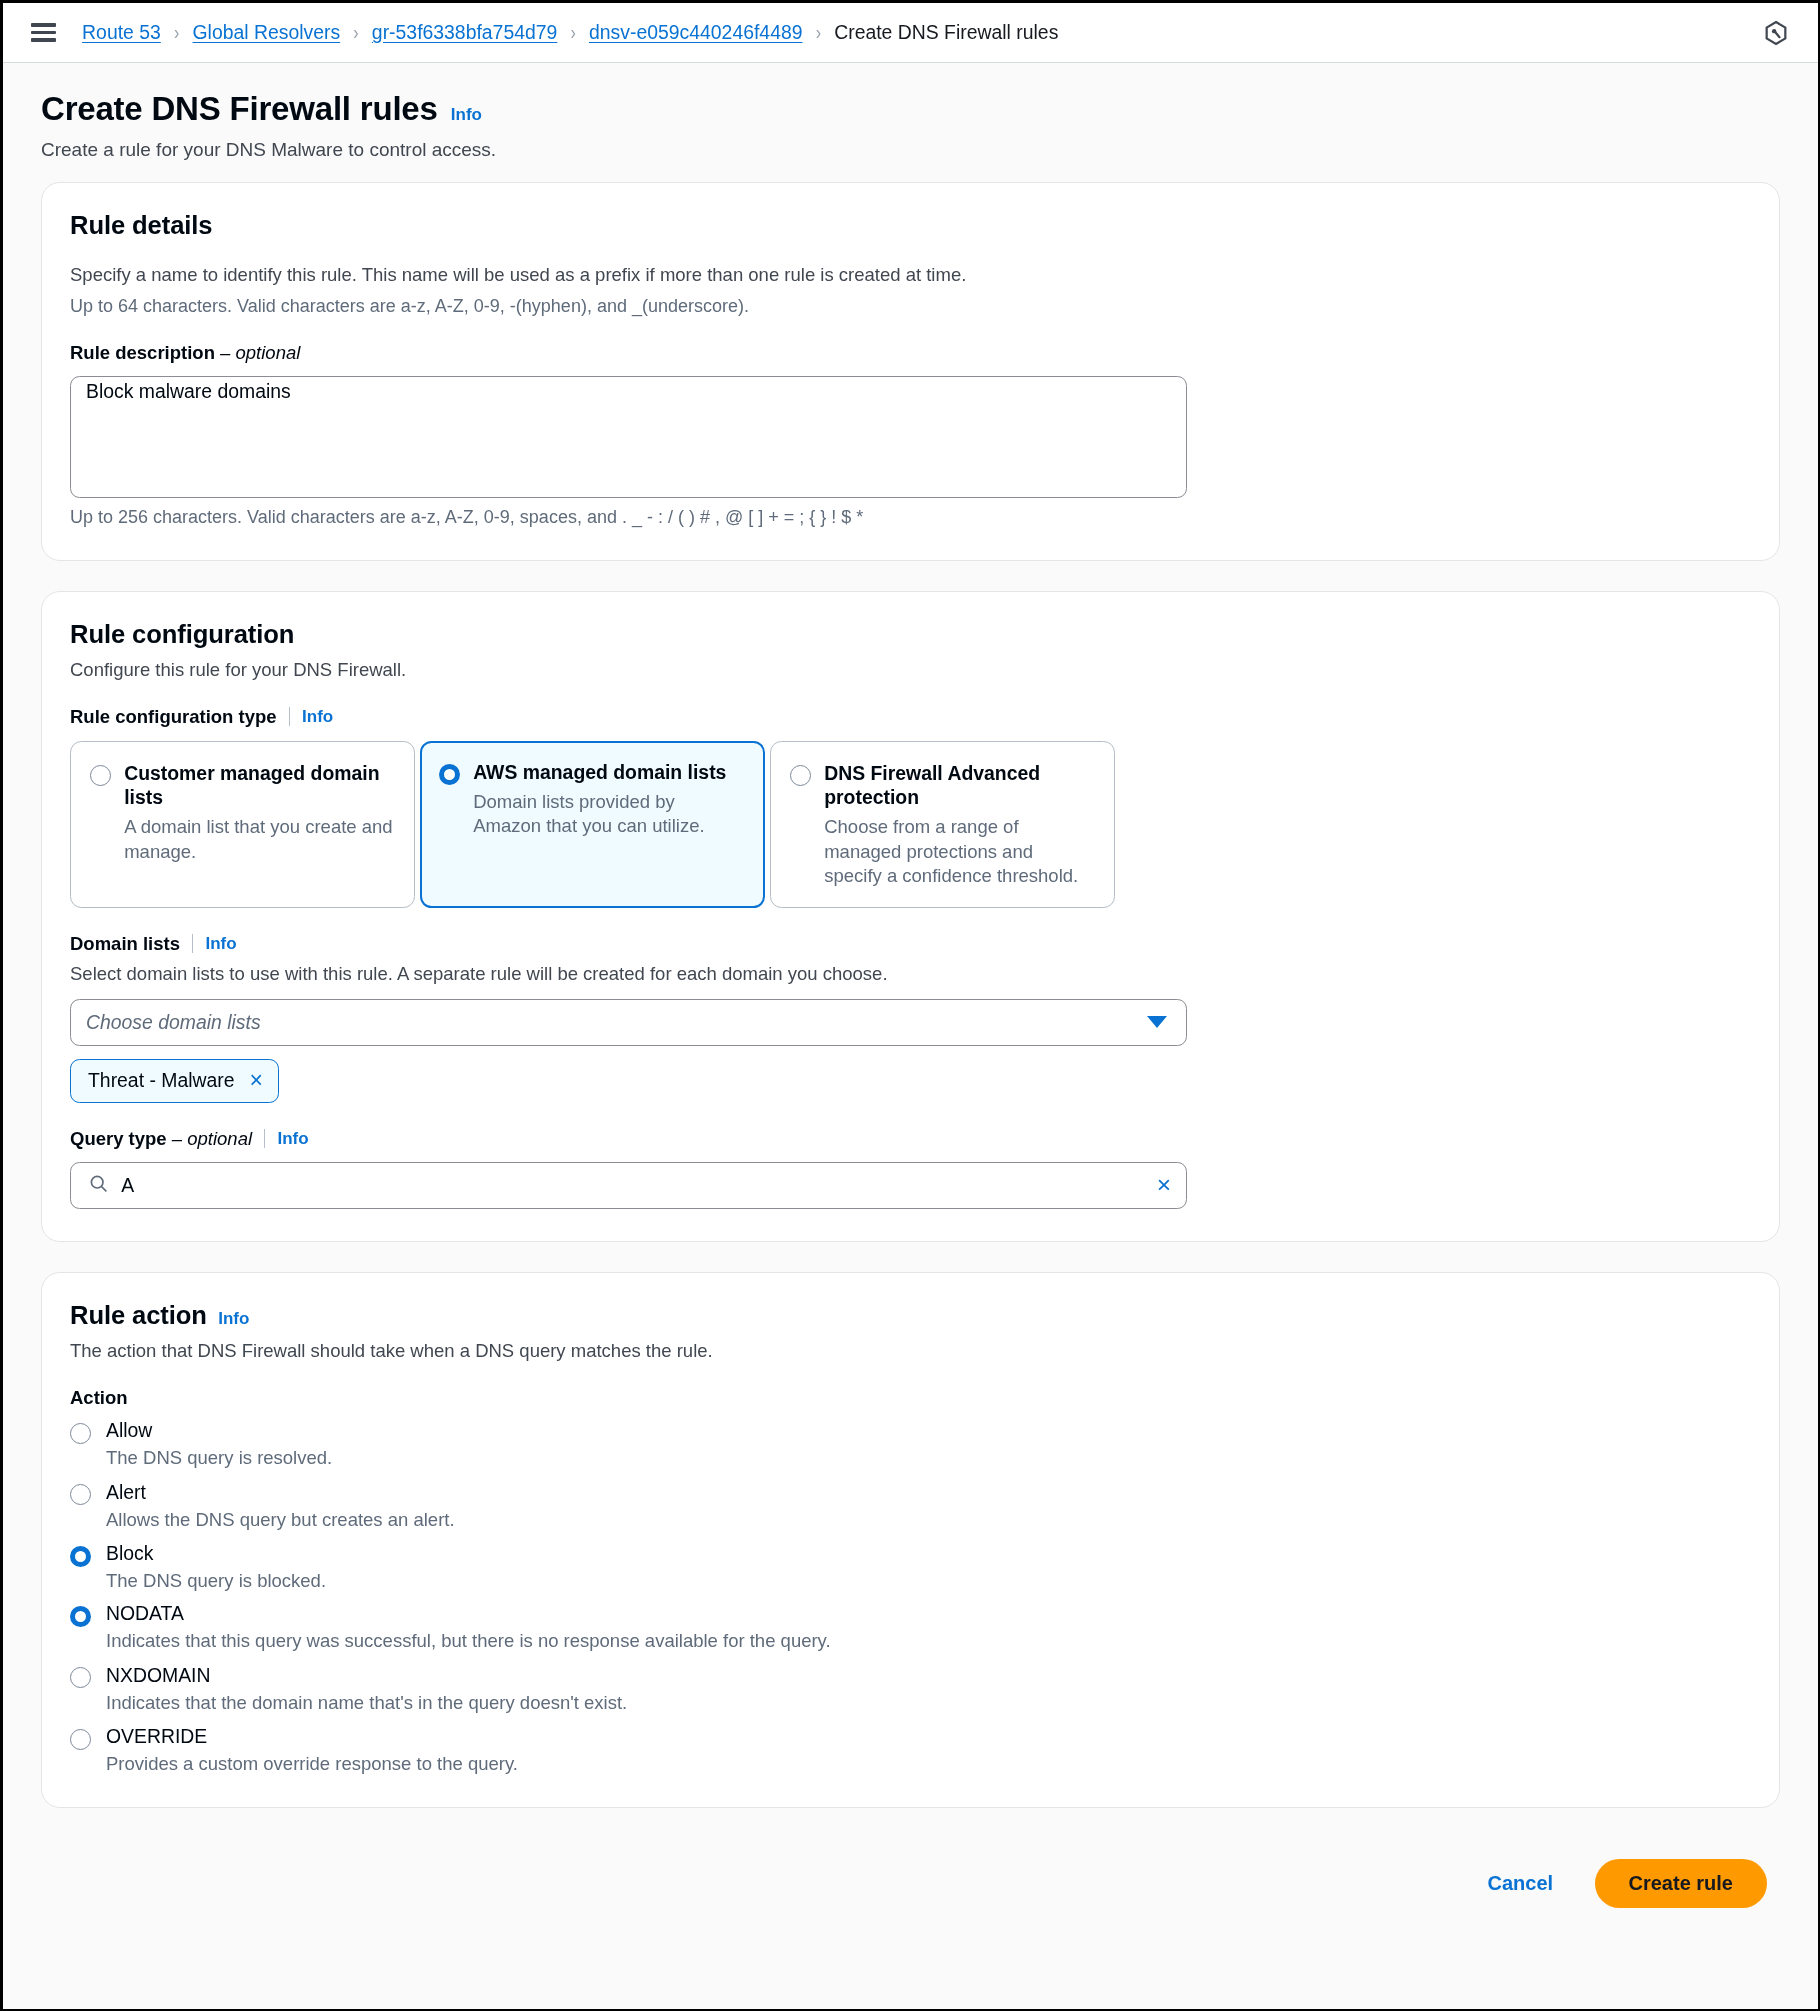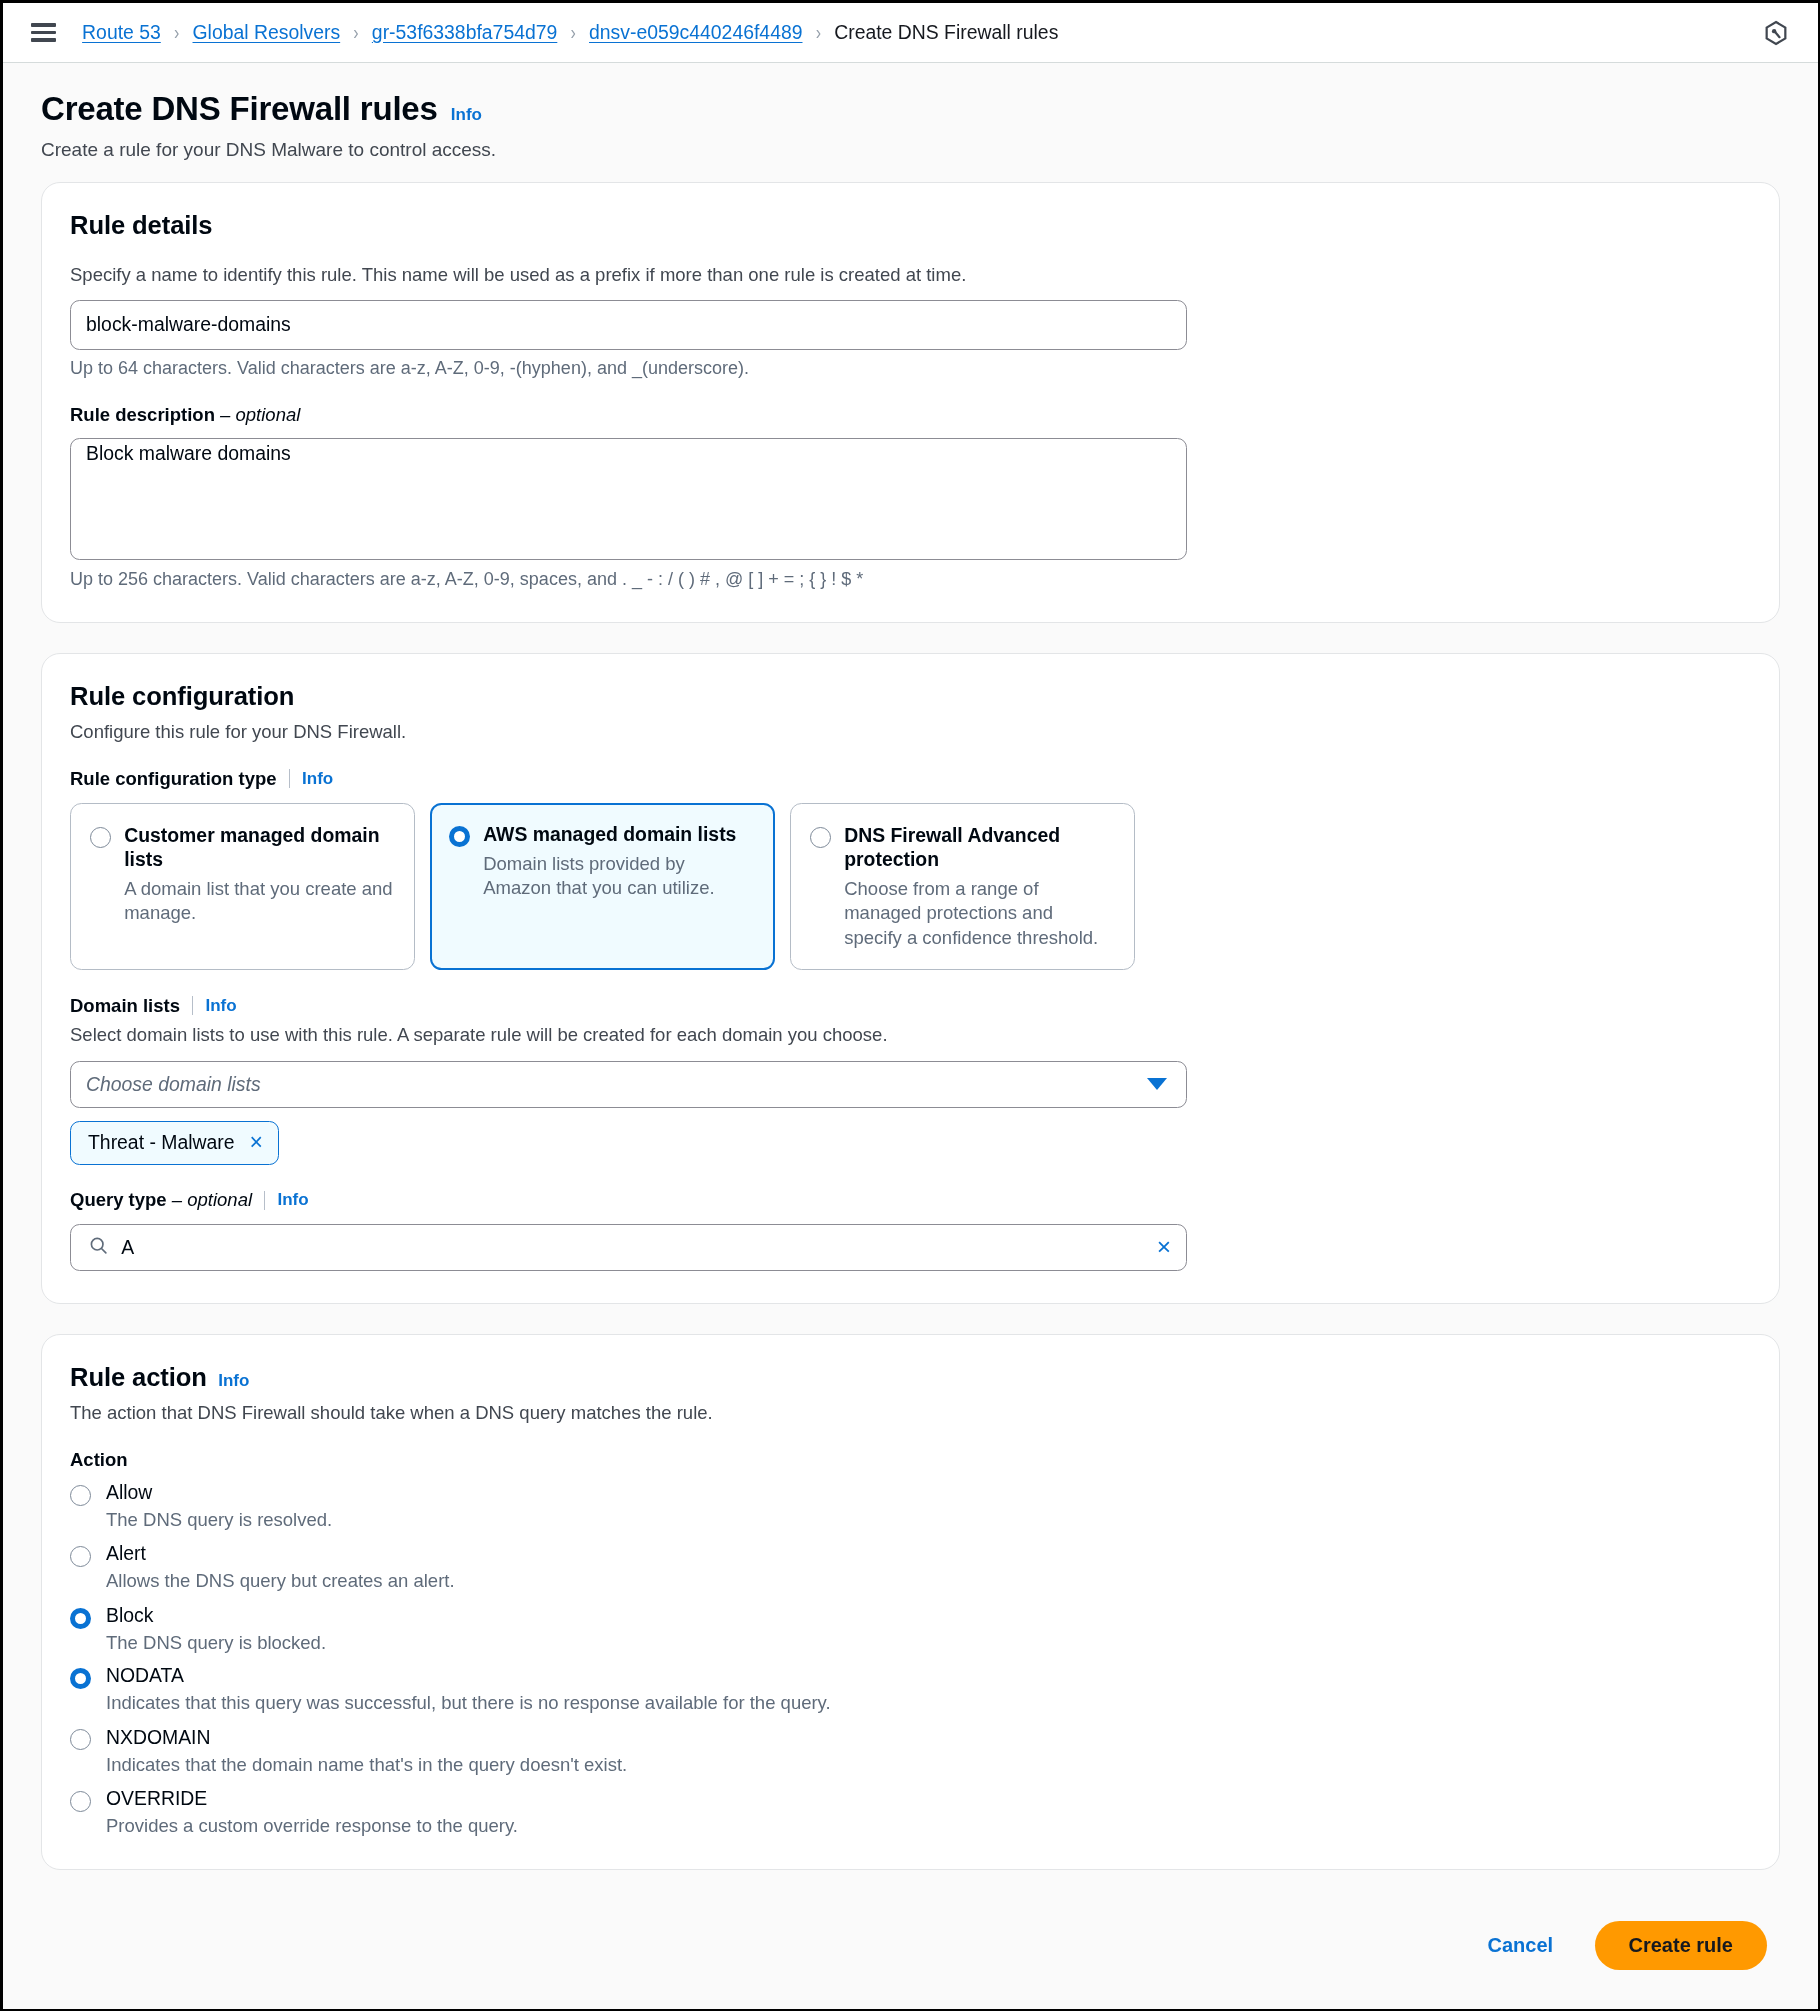--- a/index.html
+++ b/index.html
@@ -197,21 +197,21 @@
   textarea.text-input {
     height: 122px;
     resize: none;
     line-height: 1.4;
     padding-top: 1px;
   }
 
   
   .tiles {
     display: flex;
-    gap: 15px;
+    gap: 5px;
     margin-top: 13.2px;
   }
   .tile {
     width: 345px;
     min-height: 153px;
     border: 0.9px solid #b4bcc6;
     border-radius: 11.4px;
     background: #ffffff;
     padding: 19px 19px 19px 19px;
     display: flex;
@@ -435,21 +435,20 @@
       <span class="info-link">Info</span>
     </div>
     <div class="page-sub">Create a rule for your DNS Malware to control access.</div>
   </div>
 
   <div class="card">
     <h2 class="section-title">Rule details</h2>
 
     <div class="field">
       <div class="field-desc">Specify a name to identify this rule. This name will be used as a prefix if more than one rule is created at time.</div>
-      <input class="text-input" type="text" value="block-malware-domains" style="">
       <div class="constraint">Up to 64 characters. Valid characters are a-z, A-Z, 0-9, -(hyphen), and _(underscore).</div>
     </div>
 
     <div class="field">
       <div class="field-label">
         <span>Rule description</span>
         <span class="opt">– optional</span>
       </div>
       <textarea class="text-input" style="">Block malware domains</textarea>
       <div class="constraint">Up to 256 characters. Valid characters are a-z, A-Z, 0-9, spaces, and . _ - : / ( ) # , @ [ ] + = ; { } ! $ *</div>

